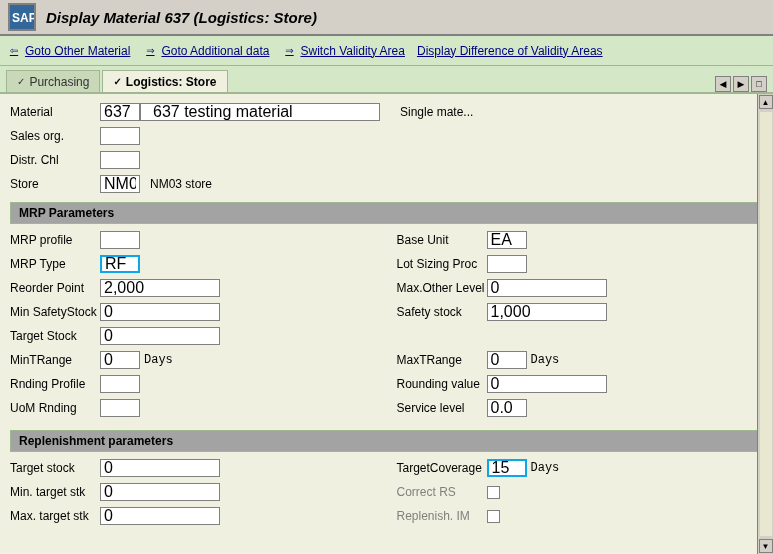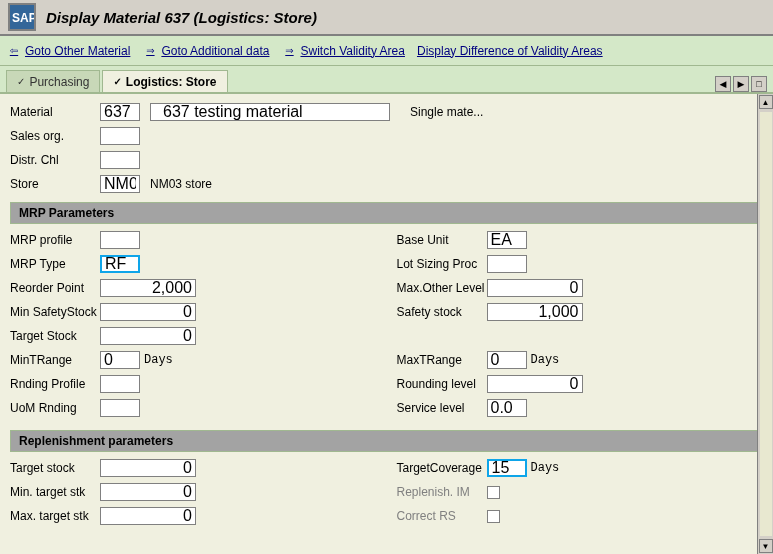--- a/index.html
+++ b/index.html
@@ -127,21 +127,21 @@
       font-size: 12px;
     }
     .field-input {
       border: 1px solid #808080;
       background: white;
       padding: 1px 3px;
       font-size: 16px;
       height: 18px;
     }
     .field-input.w40 { width: 40px; }
-    .field-input.w120 { width: 96px; text-align: right; }
+    .field-input.w120 { width: 120px; }
     .field-input.w240 { width: 240px; }
     .field-input.red-border { border: 2px solid #0ea5e9; }
     .field-value-text {
       font-size: 12px;
       margin-left: 10px;
     }
 
     
     .section-header {
       background: #a3a3a3;
@@ -247,21 +247,21 @@
     <button class="tab-nav-btn">▶</button>
     <button class="tab-nav-btn">□</button>
   </div>
 </div>
 
 <div class="main-content">
 
   <div class="field-row">
     <span class="field-label">Material</span>
     <input class="field-input w40" value="637" readonly="" style="">
-    <input class="field-input w240" value="637 testing material" readonly="" style="margin-left: 10px; padding-left: 12px;">
+    <input class="field-input w240" value="637 testing material" readonly="" style=" padding-left: 12px;">
     <span style="margin-left:20px; font-size:12px;">Single mate...</span>
   </div>
 
   <div class="field-row">
     <span class="field-label">Sales org.</span>
     <input class="field-input w40" value="" readonly="" style="">
   </div>
 
   <div class="field-row">
     <span class="field-label">Distr. Chl</span>
@@ -332,21 +332,21 @@
       </div>
       <div class="field-row">
         
       </div>
       <div class="field-row">
         <span class="field-label">MaxTRange</span>
         <input class="field-input w40" value="0" readonly="" style="">
         <span class="days-label">Days</span>
       </div>
       <div class="field-row">
-        <span class="field-label">Rounding level</span>
+        <span class="field-label">Rounding value</span>
         <input class="field-input w120" value="0" readonly="" style="">
       </div>
       <div class="field-row">
         <span class="field-label">Service level</span>
         <input class="field-input w40" value="0.0" readonly="" style="">
       </div>
     </div>
   </div>
 
   <div class="section-header">Replenishment parameters</div>
@@ -366,25 +366,25 @@
         <input class="field-input w120" value="0" readonly="" style="">
       </div>
     </div>
     <div class="col-right">
       <div class="field-row">
         <span class="field-label">TargetCoverage</span>
         <input class="field-input w40 red-border" value="15" readonly="" style="">
         <span class="days-label">Days</span>
       </div>
       <div class="field-row">
+        <span class="field-label" style="color:#808080;">Correct RS</span>
+        <span class="checkbox"></span>
+      </div>
+      <div class="field-row">
         <span class="field-label" style="color:#808080;">Replenish. IM</span>
-        <span class="checkbox"></span>
-      </div>
-      <div class="field-row">
-        <span class="field-label" style="color:#808080;">Correct RS</span>
         <span class="checkbox"></span>
       </div>
     </div>
   </div>
 
   <div class="scroll-area">
     <button class="scroll-btn">▲</button>
     <div class="scroll-track"></div>
     <button class="scroll-btn">▼</button>
   </div>

